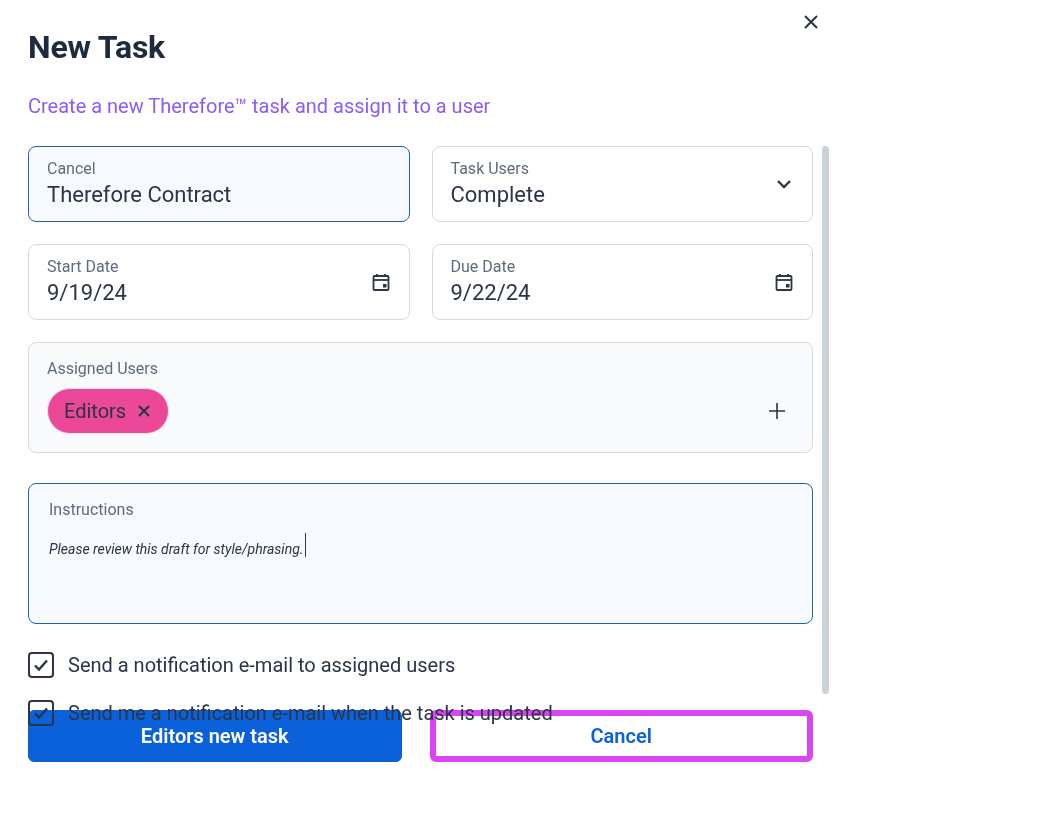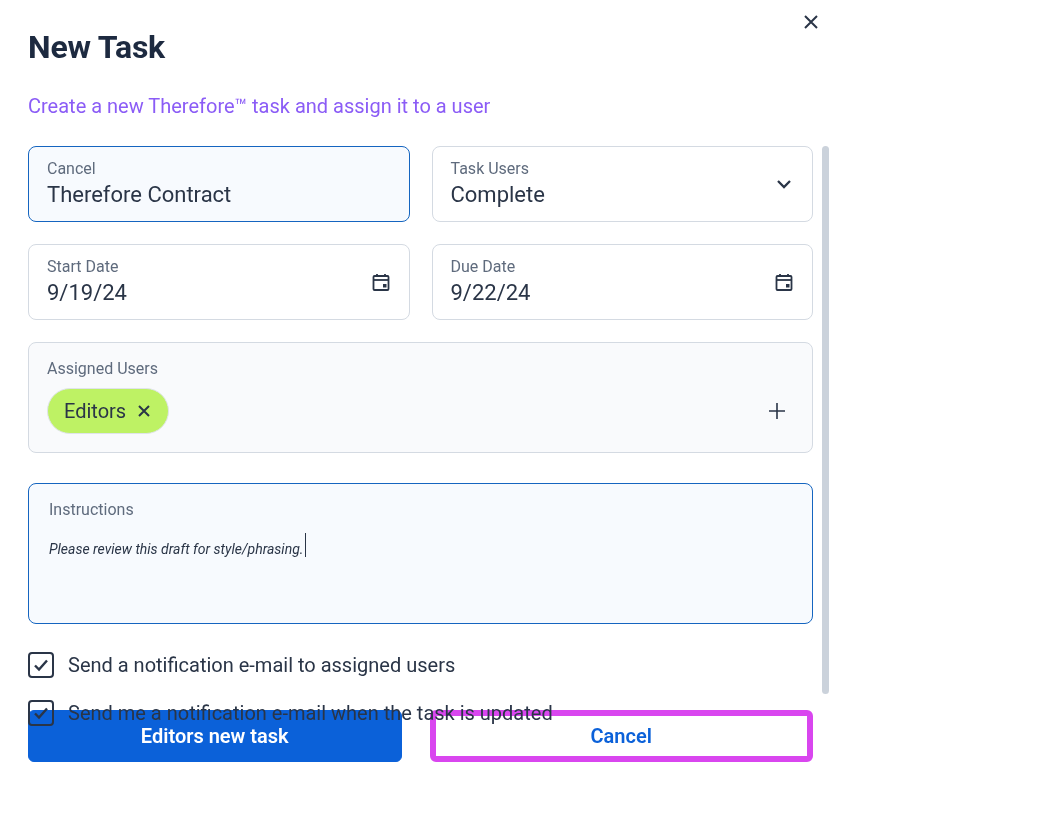--- a/index.html
+++ b/index.html
@@ -96,21 +96,21 @@
     padding: 16px 18px 18px 18px;
     margin-bottom: 30px;
     position: relative;
   }
   .assigned .field-label { margin-bottom: 10px; }
   .chips { display:flex; align-items:center; gap:10px; }
   .chip {
     display: inline-flex;
     align-items: center;
     gap: 10px;
-    background: #bef264;
+    background: #ec4899;
     border-radius: 999px;
     padding: 10px 16px;
     font-size: 20px;
     color: #2A3547;
     border: 1px solid #E0E4EA;
   }
   .chip-x {
     width: 16px;
     height: 16px;
     cursor: pointer;

